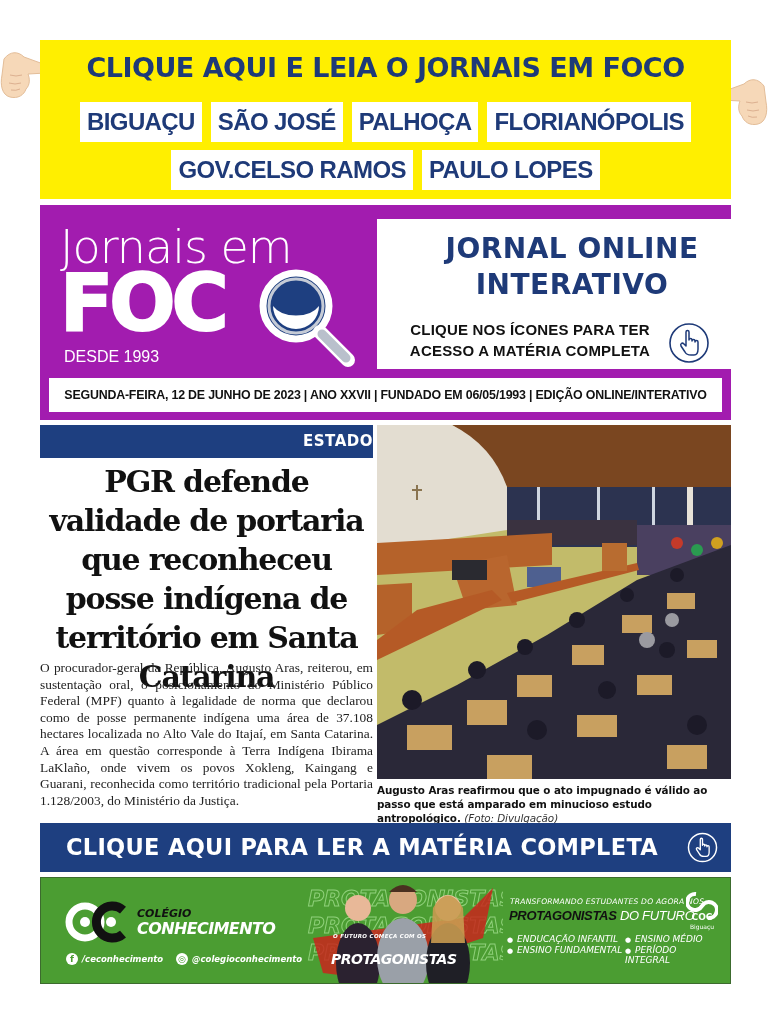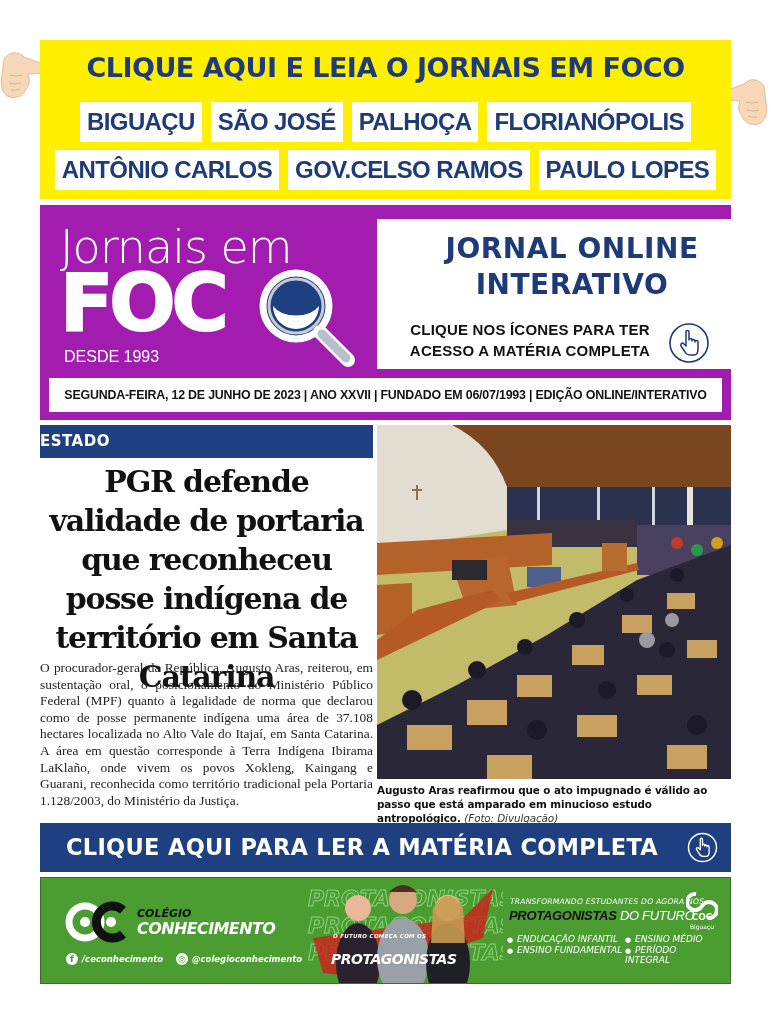--- a/index.html
+++ b/index.html
@@ -67,21 +67,21 @@
   .dateline {
     position: absolute; left: 9px; top: 173px; width: 673px; height: 34px;
     background: #fff; text-align: center; line-height: 34px;
     color: #111; font-family: "Liberation Sans", sans-serif; font-weight: bold; font-size: 12.4px;
     white-space: nowrap; letter-spacing: -0.2px;
   }
 
   
   .section-label {
     position: absolute; left: 40px; top: 425px; width: 333px; height: 33px;
-    background: #1e3f80; color: #fff; text-align: left; line-height: 33px;
+    background: #1e3f80; color: #fff; text-align: right; line-height: 33px;
     font-family: "DejaVu Sans", sans-serif; font-weight: bold; font-size: 15px; letter-spacing: 0.5px;
   }
   .headline {
     position: absolute; left: 40px; top: 462px; width: 333px; text-align: center;
     color: #111; font-family: "DejaVu Serif", serif; font-weight: bold; font-size: 30px;
     line-height: 39px; letter-spacing: -1.2px; cursor: pointer;
   }
   .body-text {
     position: absolute; left: 40px; top: 660px; width: 333px;
     color: #222; font-family: "Liberation Serif", serif; font-size: 13.4px; line-height: 16.6px;
@@ -174,21 +174,20 @@
 
 <div class="promo">
   <div class="promo-title">CLIQUE AQUI E LEIA O JORNAIS EM FOCO</div>
   <div class="city-row r1">
     <div class="city">BIGUAÇU</div>
     <div class="city">SÃO JOSÉ</div>
     <div class="city">PALHOÇA</div>
     <div class="city">FLORIANÓPOLIS</div>
   </div>
   <div class="city-row r2">
-    <div class="city">ANTÔNIO CARLOS</div>
     <div class="city">GOV.CELSO RAMOS</div>
     <div class="city">PAULO LOPES</div>
   </div>
 </div>
 
 <div class="masthead">
   <div class="logo">
     <div class="logo-top">Jornais em</div>
     <div class="logo-foco">FOC</div>
     <svg class="logo-glass" viewBox="0 0 120 100">
@@ -206,21 +205,21 @@
     <div class="online-sub">
       <div>CLIQUE NOS ÍCONES PARA TER</div>
       <div>ACESSO A MATÉRIA COMPLETA</div>
     </div>
     <svg class="online-hand-icon" viewBox="0 0 42 42">
       <circle cx="21" cy="21" r="19" fill="none" stroke="#1e3a78" stroke-width="1.6"></circle>
       <path d="M18 10 L18 24 L16 22 C14 20 12 22 13 24 L17 30 C18 32 20 33 23 33 L26 33 C29 33 30 30 30 27 L30 20 C30 18 27 18 27 20 L27 19 C27 17 24 17 24 19 L24 18 C24 16 21 16 21 18 L21 10 C21 8 18 8 18 10 Z" fill="none" stroke="#1e3a78" stroke-width="1.5" stroke-linejoin="round"></path>
     </svg>
   </div>
 
-  <div class="dateline">SEGUNDA-FEIRA, 12 DE JUNHO DE 2023 | ANO XXVII | FUNDADO EM 06/07/1993 | EDIÇÃO ONLINE/INTERATIVO</div>
+  <div class="dateline">SEGUNDA-FEIRA, 12 DE JUNHO DE 2023 | ANO XXVII | FUNDADO EM 06/05/1993 | EDIÇÃO ONLINE/INTERATIVO</div>
 </div>
 
 <div class="section-label">ESTADO</div>
 <div class="headline">PGR defende validade de portaria que reconheceu posse indígena de território em Santa Catarina</div>
 <div class="body-text">O procurador-geral da República, Augusto Aras, reiterou, em sustentação oral, o posicionamento do Ministério Público Federal (MPF) quanto à legalidade de norma que declarou como de posse permanente indígena uma área de 37.108 hectares localizada no Alto Vale do Itajaí, em Santa Catarina. A área em questão corresponde à Terra Indígena Ibirama LaKlaño, onde vivem os povos Xokleng, Kaingang e Guarani, reconhecida como território tradicional pela Portaria 1.128/2003, do Ministério da Justiça.</div>
 
 <svg class="photo" viewBox="0 0 354 354" preserveAspectRatio="none">
   <rect width="354" height="354" fill="#c2bb6a"></rect>
 
   <path d="M75 0 L354 0 L354 62 L130 62 Q110 20 75 0 Z" fill="#7a4620"></path>

